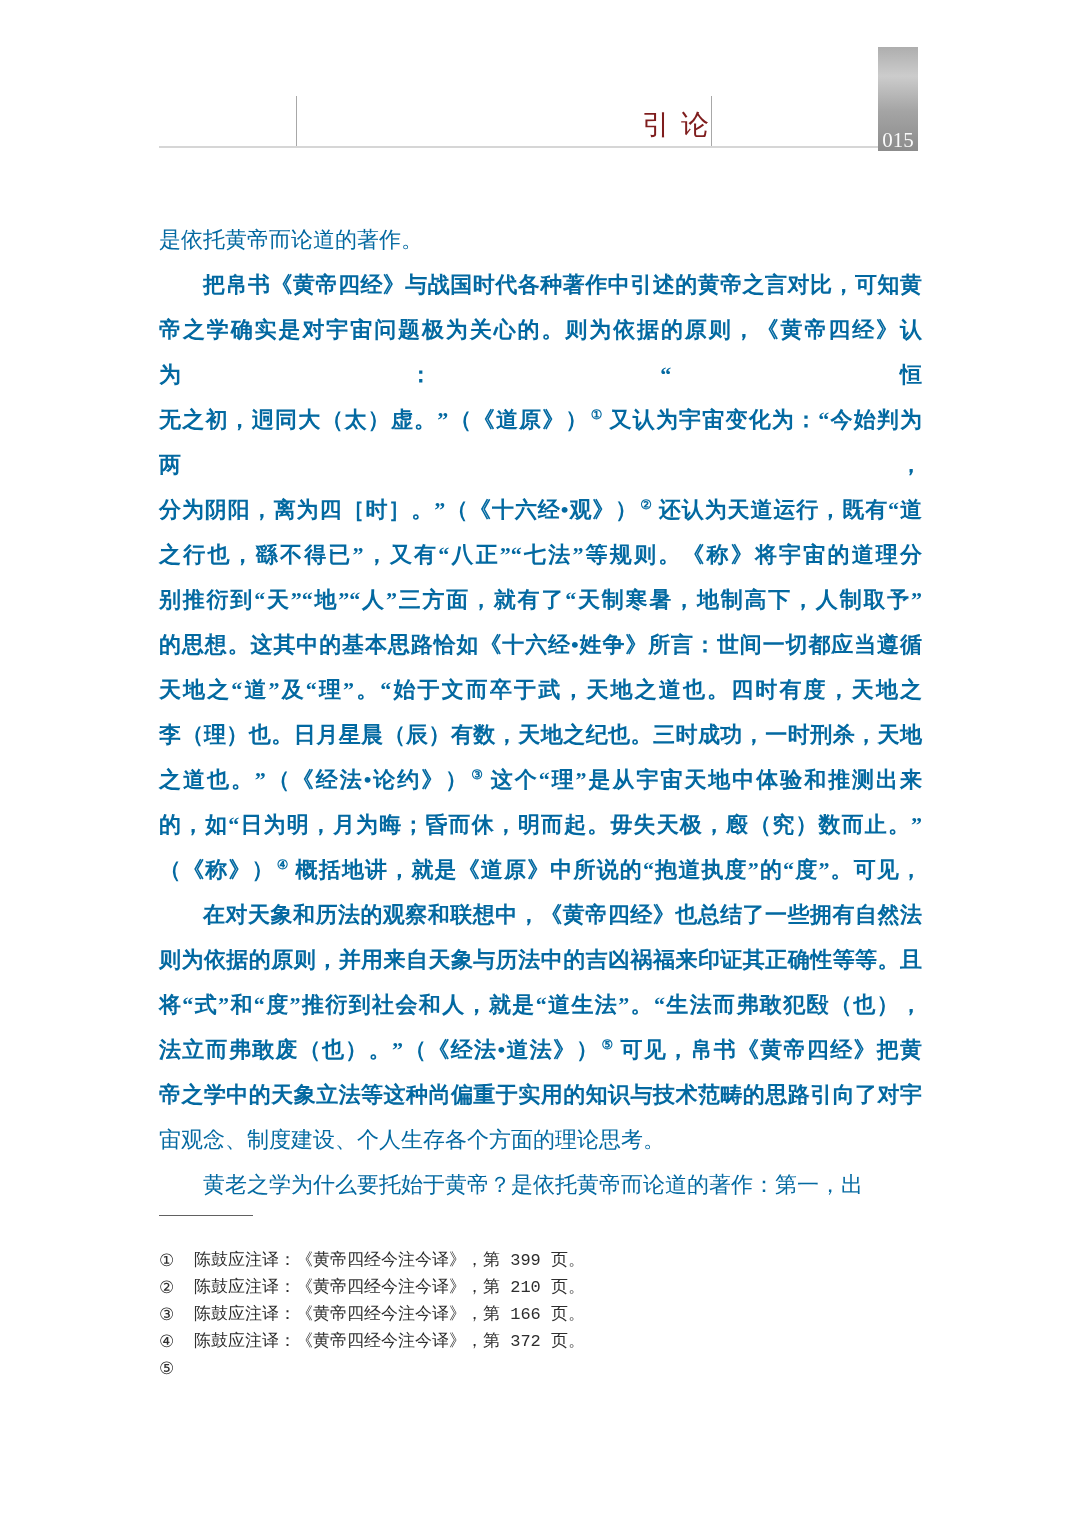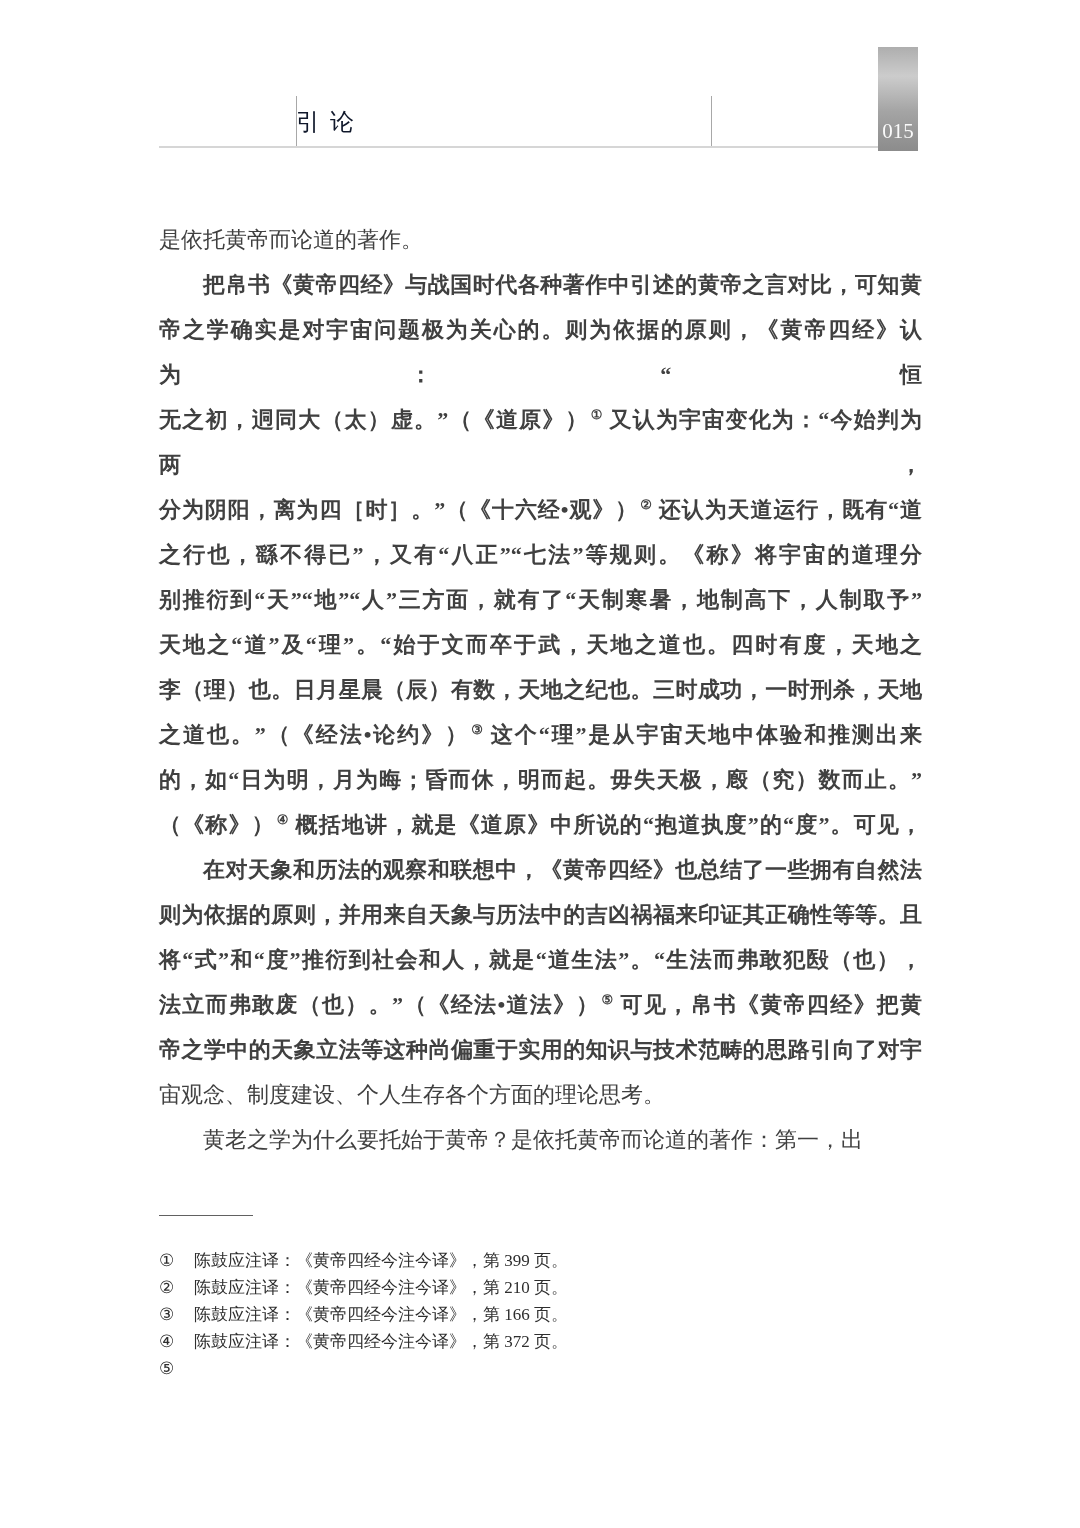--- a/index.html
+++ b/index.html
@@ -22,49 +22,48 @@
   .tick {
     position: absolute;
     top: 96px; height: 51px; width: 1px;
     background: #a8a8a8;
   }
   .tick-left  { left: 296px; }
   .tick-right { left: 711px; }
   .page-title {
     position: absolute;
     left: 296px; top: 106px; width: 415px;
-    text-align: left;
-    font-size: 24px;
+    text-align: right;
+    font-size: 28px;
     letter-spacing: 2px;
-    color: #0f172a;
+    color: #7f1d1d;
   }
   .page-badge {
     position: absolute;
     left: 878px; top: 47px;
     width: 40px; height: 104px;
     background: linear-gradient(180deg, #aeaeae 0%, #cccccc 28%, #a4a4a4 62%, #8c8c8c 100%);
     display: flex;
     align-items: flex-end;
     justify-content: center;
   }
   .page-number {
     color: #fafafa;
     font-size: 21px;
     line-height: 1;
-    padding-bottom: 9px;
   }
 
   
   .body-text {
     position: absolute;
     left: 159px; top: 217px;
     width: 763px;
     font-size: 22px;
     line-height: 45px;
-    color: #404040;
+    color: #0369a1;
   }
   .line { text-align: left; }
   .line.fill { text-align: justify; text-align-last: justify; font-weight: bold; }
   .line.indent { text-indent: 2em; }
   sup.fnref {
     font-size: 13px;
     line-height: 0;
     vertical-align: super;
     margin: 0 6px 0 2px;
   }
@@ -78,21 +77,21 @@
   }
   .footnotes {
     position: absolute;
     left: 159px; top: 1247px;
     font-size: 17px;
     line-height: 27px;
     color: #2e2e2e;
   }
   .fn-item { display: flex; }
   .fn-marker { flex: none; width: 22px; margin-right: 13px; }
-  .fn-text { flex: none; }
+  .fn-text { flex: none; font-family: Liberation Mono, monospace; }
 </style>
 </head>
 <body>
 
 <div class="page">
 
   <div class="header">
     <div class="tick tick-left"></div>
     <div class="page-title">引 论</div>
     <div class="tick tick-right"></div>
@@ -103,20 +102,21 @@
   </div>
 
   <div class="body-text">
       <div class="line"><span>是依托黄帝而论道的著作。</span></div>
       <div class="line indent fill"><span>把帛书《黄帝四经》与战国时代各种著作中引述的黄帝之言对比，可知黄</span></div>
       <div class="line fill"><span>帝之学确实是对宇宙问题极为关心的。则为依据的原则，《黄帝四经》认为：“恒</span></div>
       <div class="line fill"><span>无之初，迵同大（太）虚。”（《道原》）</span><sup class="fnref">①</sup><span>又认为宇宙变化为：“今始判为两，</span></div>
       <div class="line fill"><span>分为阴阳，离为四［时］。”（《十六经•观》）</span><sup class="fnref">②</sup><span>还认为天道运行，既有“道</span></div>
       <div class="line fill"><span>之行也，繇不得已”，又有“八正”“七法”等规则。《称》将宇宙的道理分</span></div>
       <div class="line fill"><span>别推衍到“天”“地”“人”三方面，就有了“天制寒暑，地制高下，人制取予”</span></div>
+      <div class="line fill"><span>的思想。这其中的基本思路恰如《十六经•姓争》所言：世间一切都应当遵循</span></div>
       <div class="line fill"><span>天地之“道”及“理”。“始于文而卒于武，天地之道也。四时有度，天地之</span></div>
       <div class="line fill"><span>李（理）也。日月星晨（辰）有数，天地之纪也。三时成功，一时刑杀，天地</span></div>
       <div class="line fill"><span>之道也。”（《经法•论约》）</span><sup class="fnref">③</sup><span>这个“理”是从宇宙天地中体验和推测出来</span></div>
       <div class="line fill"><span>的，如“日为明，月为晦；昏而休，明而起。毋失天极，廏（究）数而止。”</span></div>
       <div class="line fill"><span>（《称》）</span><sup class="fnref">④</sup><span>概括地讲，就是《道原》中所说的“抱道执度”的“度”。可见，</span></div>
       <div class="line indent fill"><span>在对天象和历法的观察和联想中，《黄帝四经》也总结了一些拥有自然法</span></div>
       <div class="line fill"><span>则为依据的原则，并用来自天象与历法中的吉凶祸福来印证其正确性等等。且</span></div>
       <div class="line fill"><span>将“式”和“度”推衍到社会和人，就是“道生法”。“生法而弗敢犯殹（也），</span></div>
       <div class="line fill"><span>法立而弗敢废（也）。”（《经法•道法》）</span><sup class="fnref">⑤</sup><span>可见，帛书《黄帝四经》把黄</span></div>
       <div class="line fill"><span>帝之学中的天象立法等这种尚偏重于实用的知识与技术范畴的思路引向了对宇</span></div>

